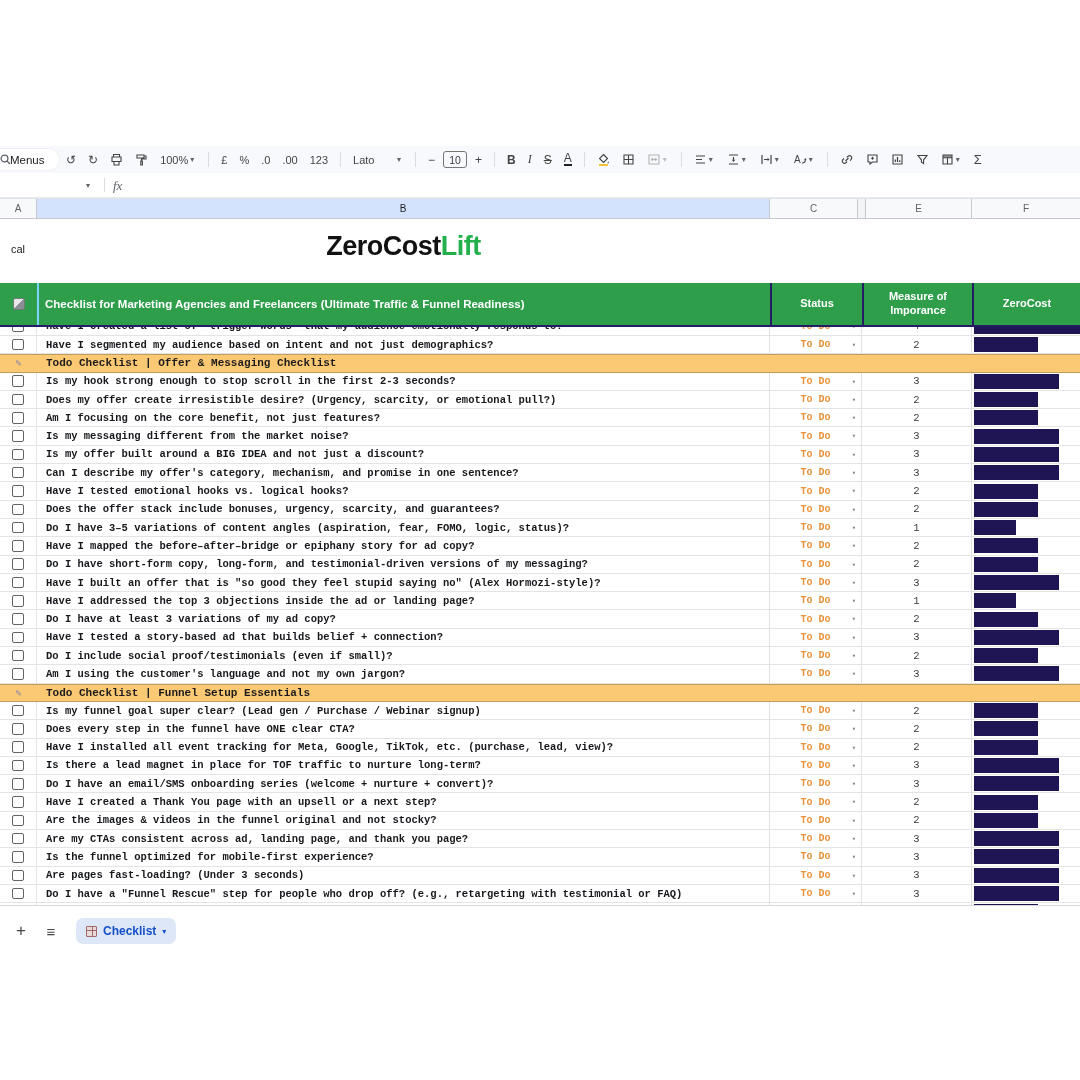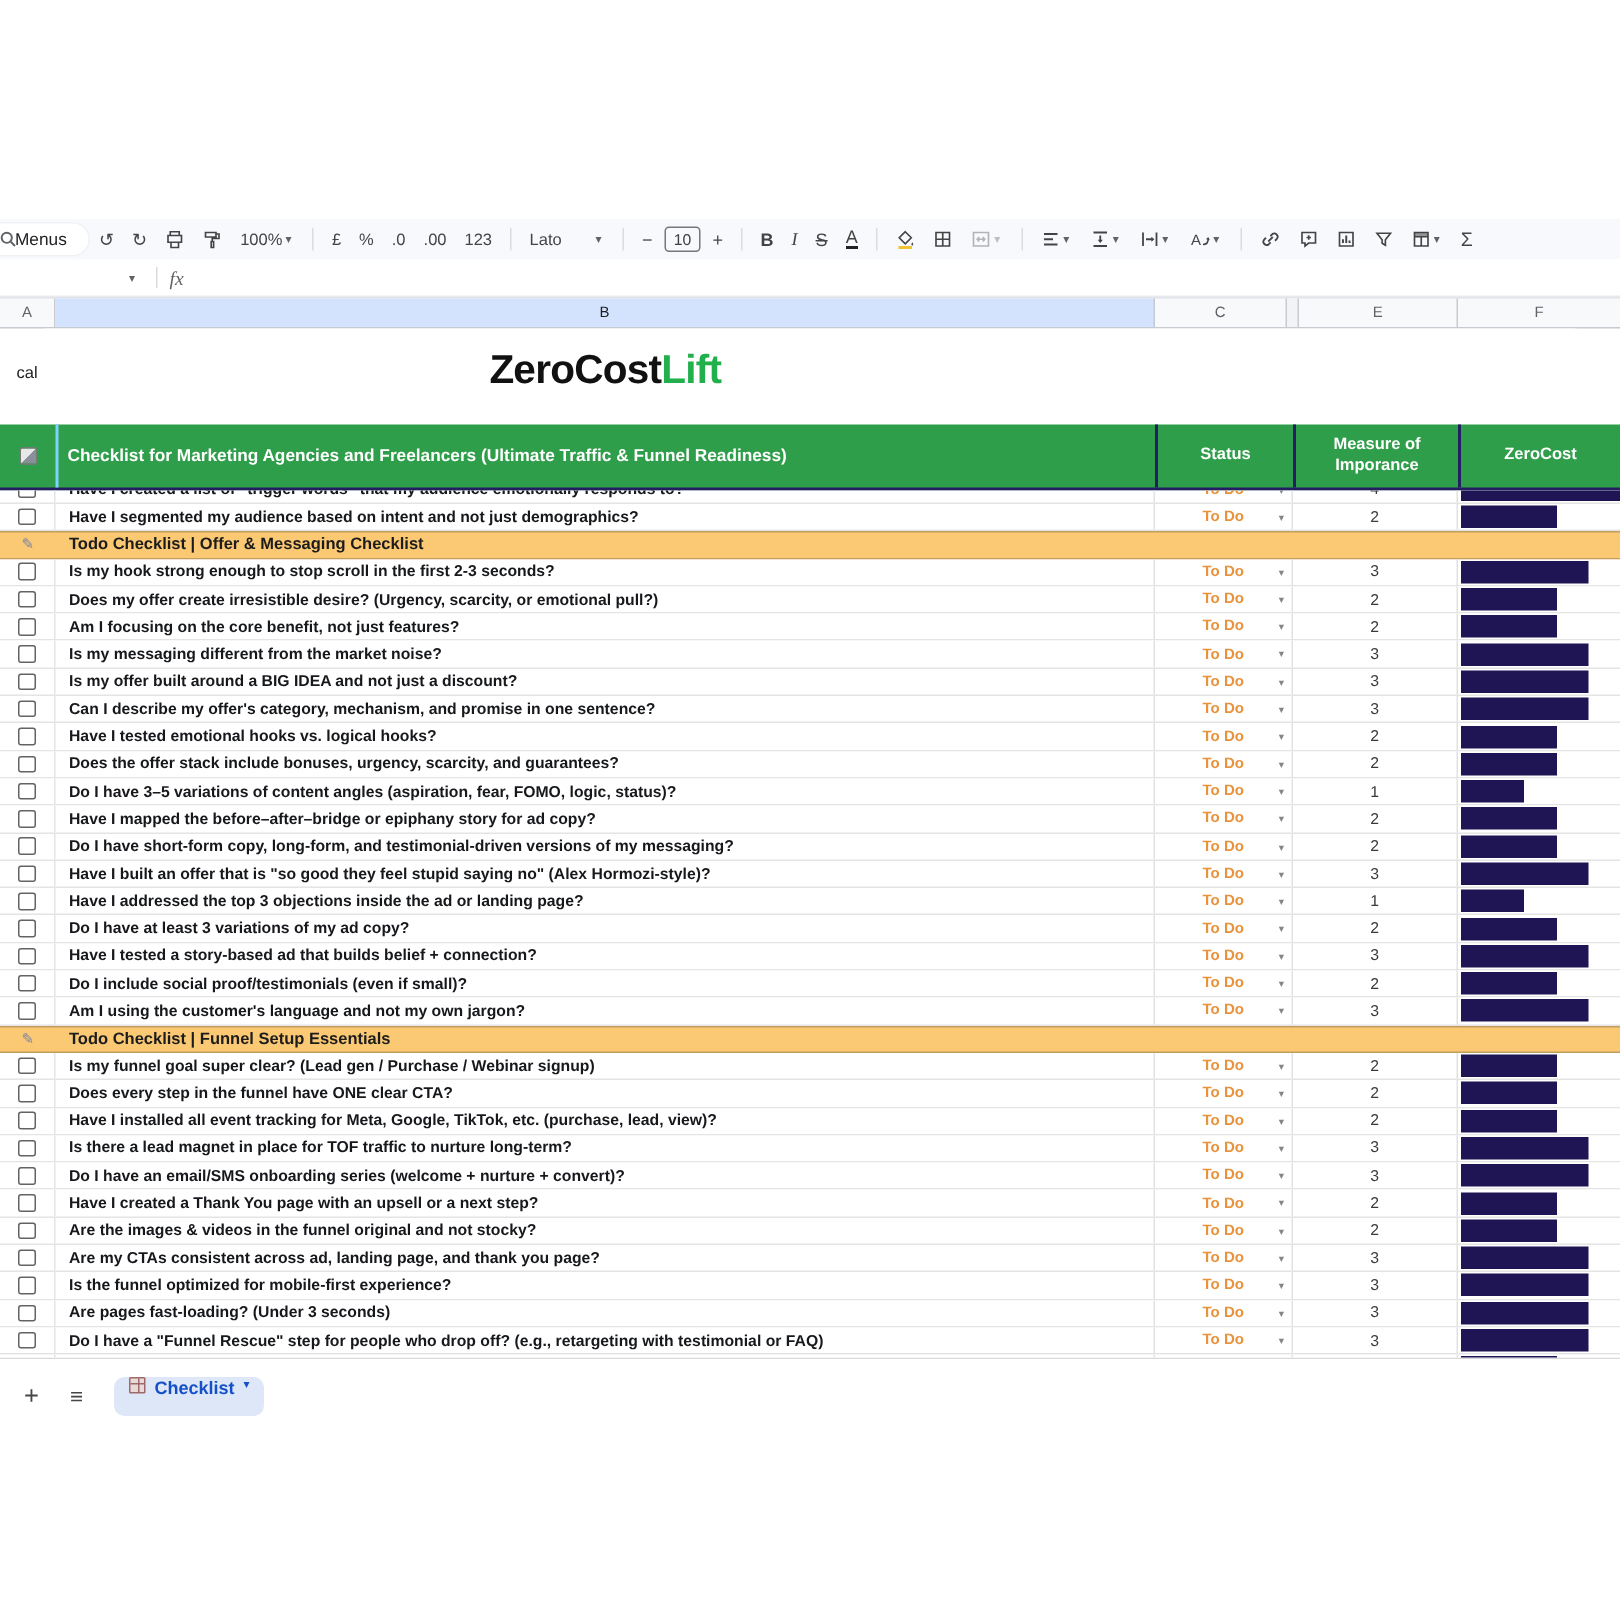--- a/index.html
+++ b/index.html
@@ -68,21 +68,21 @@
   .gB { width:733px; justify-content:flex-start; padding-left:6px; font-size:11.5px;
         border-left:2px solid #7dd3fc; text-align:left; }
   .gC { width:92px; border-left:2px solid #251d63; }
   .gE { width:110px; border-left:2px solid #251d63; flex-direction:column; }
   .gF { width:108px; border-left:2px solid #251d63; }
   .range-icon { width:12px; height:12px; border-radius:2px;
                 background:linear-gradient(135deg,#e8e8e8 0 50%,#8a8f98 50% 100%);
                 border:1px solid #6f7d73; }
 
   
-  .grid { position:absolute; left:0; top:327px; width:1080px; }
+  .grid { position:absolute; left:0; top:327px; width:1080px;font-family:Liberation Mono, monospace; }
   .clip-top { height:9px; overflow:hidden; }
   .clip-top .row { margin-top:-9.3px; }
   .row { height:18.3px; display:flex; background:#fff; border-bottom:1px solid #e4e4e4; }
   .ca { width:37px; border-right:1px solid #e4e4e4; display:flex; align-items:center; justify-content:center; }
   .cb { width:733px; border-right:1px solid #e2e2e2; display:flex; align-items:center;
         padding-left:9px; font-size:10.5px; font-weight:600; color:#16181c; white-space:nowrap; overflow:hidden; }
   .cc { width:92px; border-right:1px solid #e2e2e2; position:relative; display:flex;
         align-items:center; justify-content:center; }
   .cc .status { font-size:10px; font-weight:700; color:#e8923c; }
   .cc .dd { position:absolute; right:5px; top:5px; font-size:7px; color:#80868b; }
@@ -96,22 +96,22 @@
   .sec-a { width:37px; display:flex; align-items:center; justify-content:center;
            font-size:10px; color:#7a86a8; }
   .sec-b { font-size:11px; font-weight:700; color:#1c1c1c; padding-left:9px; white-space:nowrap; }
   .clip-bottom { height:3px; overflow:hidden; border-bottom:1px solid #d9d9d9; }
 
   
   .tabbar { position:absolute; left:0; top:916px; width:1080px; height:30px; background:#fff;
             display:flex; align-items:center; }
   .tb-plus { margin-left:10px; font-size:17px; color:#444746; width:22px; text-align:center; }
   .tb-ham { margin-left:8px; font-size:15px; color:#444746; width:22px; text-align:center; }
-  .sheet-tab { margin-left:14px; height:26px; padding:0 10px; background:#dde7f8; border-radius:7px;
-               display:flex; align-items:flex-start; gap:6px; }
+  .sheet-tab { margin-left:14px; height:26px; padding:12px 10px; background:#dde7f8; border-radius:7px;
+               display:flex; align-items:center; gap:6px; }
   .sheet-tab .lbl { font-size:12px; font-weight:700; color:#1650c8; }
   .sheet-tab .dd { font-size:8px; color:#1650c8; }
   .ticon { width:11px; height:11px; border:1px solid #a06868; border-radius:1px; position:relative; background:#e9dada; }
   .ticon:before { content:""; position:absolute; left:0; right:0; top:3px; height:1px; background:#a06868; }
   .ticon:after { content:""; position:absolute; top:0; bottom:0; left:5px; width:1px; background:#a06868; }
 
   svg.ic { display:block; }
 </style>
 </head>
 <body>

